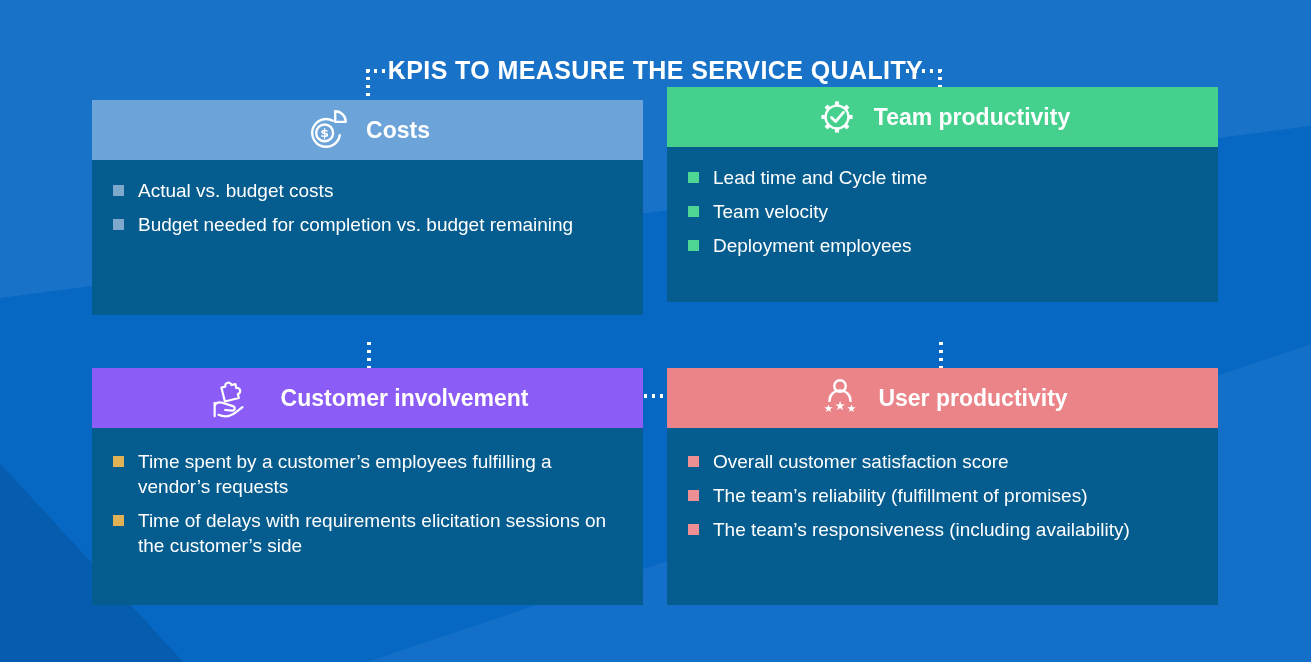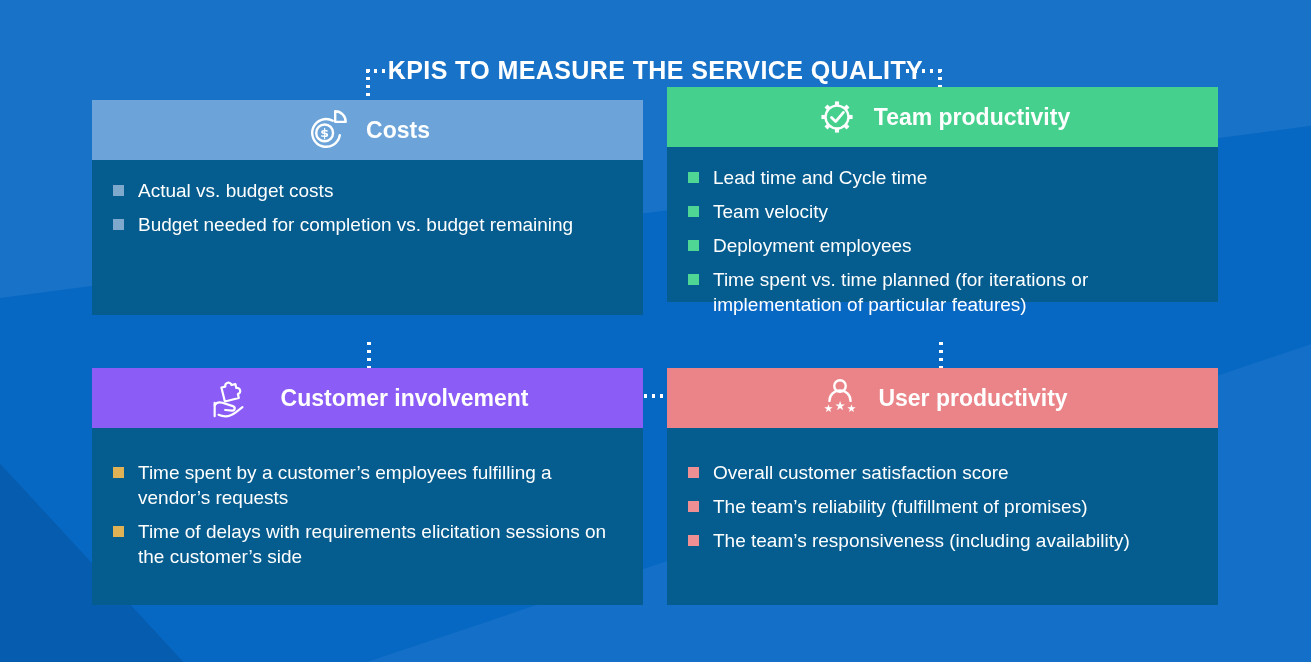--- a/index.html
+++ b/index.html
@@ -37,21 +37,21 @@
   .panel-body { background:#055C8E; }
   .panel-body ul { list-style:none; margin:0; padding:0; }
   .panel-body li { display:flex; column-gap:14px; margin-bottom:9px; font-size:19px; line-height:25px; }
   .sq { width:11px; height:11px; margin-top:7px; flex-shrink:0; }
   .sq-costs    { background:#7EA9CD; }
   .sq-team     { background:#4FD694; }
   .sq-customer { background:#E0B155; }
   .sq-user     { background:#EE8F93; }
 
   .body-top    { height:155px; padding:18px 40px 0 21px; box-sizing:border-box; }
-  .body-bottom { height:177px; padding:32px 30px 0 21px; box-sizing:border-box; }
+  .body-bottom { height:177px; padding:21px 30px 0 21px; box-sizing:border-box; }
   .body-user   { padding-right:18px; }
 
   h2 { margin:0; font-size:inherit; font-weight:inherit; }
 </style>
 </head>
 <body>
 
 <div class="canvas">
 
   <div class="bg-shape light-top"></div>
@@ -122,24 +122,20 @@
             <span>Lead time and Cycle time</span>
           </li>
         <li>
             <span class="sq sq-team"></span>
             <span>Team velocity</span>
           </li>
         <li>
             <span class="sq sq-team"></span>
             <span>Deployment employees</span>
           </li>
-        <li>
-            <span class="sq sq-team"></span>
-            <span>Time spent vs. time planned (for iterations or implementation of particular features)</span>
-          </li>
       </ul>
     </div>
   </section>
 
   <section class="panel" style="left:92px; top:368px;">
     <header class="panel-header hdr-customer">
       <span>
         <svg width="46" height="46" viewBox="0 0 48 48" fill="none" stroke="#fff" stroke-width="2.3" stroke-linecap="round" stroke-linejoin="round">
           <g transform="rotate(-14 24 16)">
             <path d="M16,11 h4.2 a3.3,3.3 0 1 1 6.6,0 H31 v4.2 a3.3,3.3 0 1 1 0,6.6 V26 H16 z"></path>

